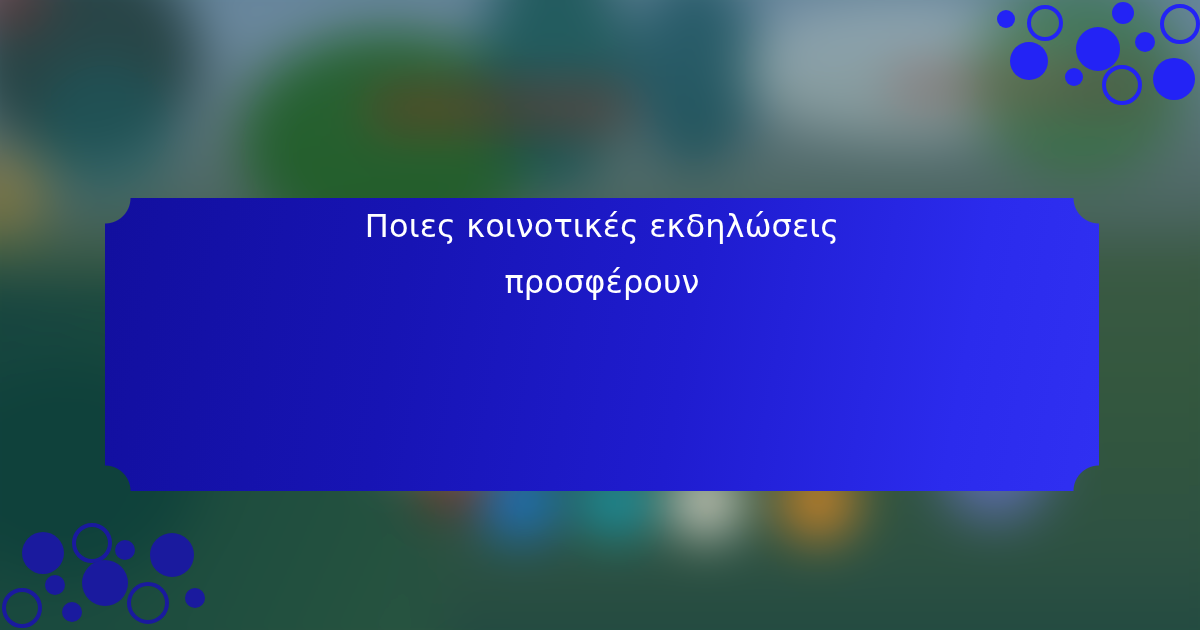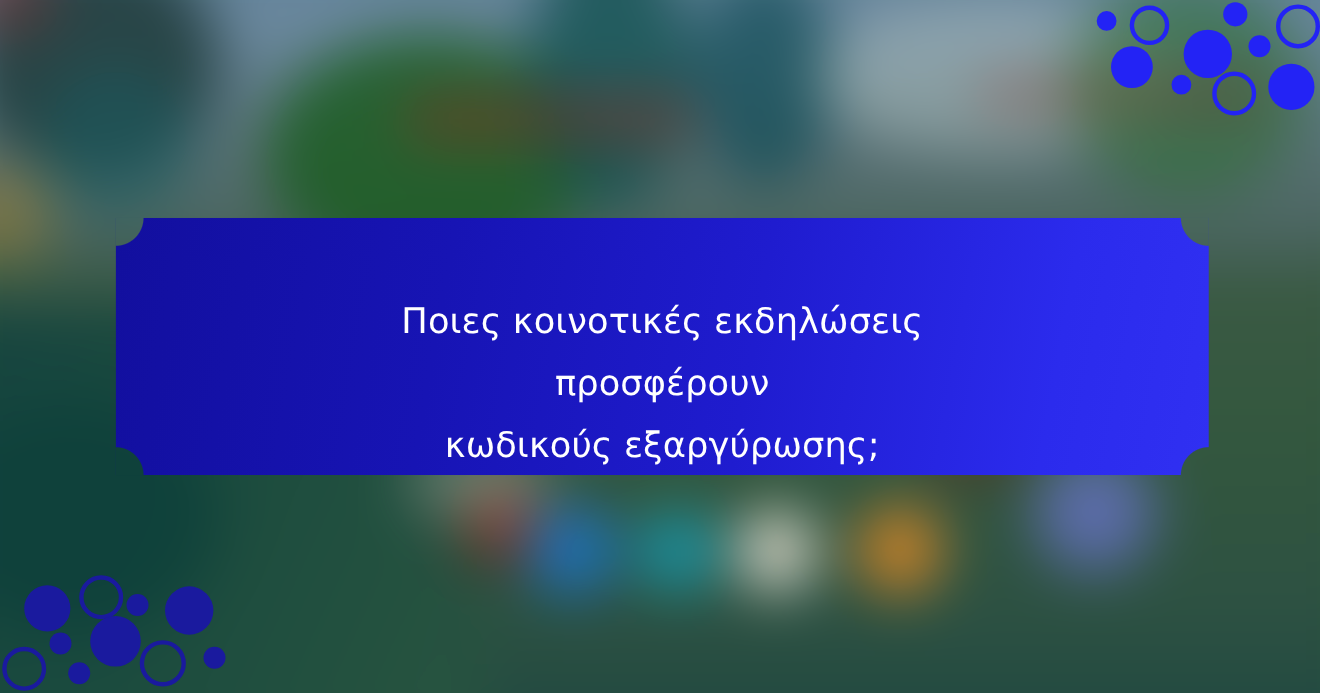--- a/index.html
+++ b/index.html
@@ -35,35 +35,35 @@
   }
   #bg-ground-left {
     position:absolute; left:0; bottom:0; width:38%; height:55%;
     background:linear-gradient(115deg,#17433f 0%,#1d4a3e 45%,#2b5440 100%);
   }
 
   
   #banner {
     position:absolute;
     left:105px; top:198px;
-    width:994px; height:234px;
+    width:994px; height:293px;
     background:linear-gradient(100deg,#120f9e 0%,#1714b4 30%,#1f1ccf 58%,#2b2bed 85%,#3030f2 100%);
     -webkit-mask-image:
       radial-gradient(circle 26px at 0 0,        transparent 0 25px, #000 26px),
       radial-gradient(circle 26px at 100% 0,     transparent 0 25px, #000 26px),
       radial-gradient(circle 26px at 0 100%,     transparent 0 25px, #000 26px),
       radial-gradient(circle 26px at 100% 100%,  transparent 0 25px, #000 26px);
     -webkit-mask-composite:source-in;
     mask-image:
       radial-gradient(circle 26px at 0 0,        transparent 0 25px, #000 26px),
       radial-gradient(circle 26px at 100% 0,     transparent 0 25px, #000 26px),
       radial-gradient(circle 26px at 0 100%,     transparent 0 25px, #000 26px),
       radial-gradient(circle 26px at 100% 100%,  transparent 0 25px, #000 26px);
     mask-composite:intersect;
-    display:flex; align-items:flex-end; justify-content:center;
+    display:flex; align-items:flex-start; justify-content:center;
   }
 
   #banner-text {
     color:#ffffff;
     font-family:"DejaVu Sans", sans-serif;
     font-size:32px;
     font-weight:400;
     line-height:1.75;
     text-align:center;
     letter-spacing:0.1px;
@@ -136,16 +136,16 @@
       <div class="dot fill-deep" style="left: 150px; top: 13px; width: 44px; height: 44px;"></div>
       <div class="dot fill-deep" style="left: 45px; top: 55px; width: 20px; height: 20px;"></div>
       <div class="dot fill-deep" style="left: 82px; top: 40px; width: 46px; height: 46px;"></div>
       <div class="dot ring-deep" style="left: 2px; top: 68px; width: 40px; height: 40px;"></div>
       <div class="dot ring-deep" style="left: 127px; top: 62px; width: 42px; height: 42px;"></div>
       <div class="dot fill-deep" style="left: 62px; top: 82px; width: 20px; height: 20px;"></div>
       <div class="dot fill-deep" style="left: 185px; top: 68px; width: 20px; height: 20px;"></div>
     </div>
 
   <div id="banner">
-    <div id="banner-text"><span>Ποιες κοινοτικές εκδηλώσεις προσφέρουν</span><br><span>κωδικούς εξαργύρωσης;</span></div>
+    <div id="banner-text"><span>Ποιες κοινοτικές εκδηλώσεις προσφέρουν</span><br></div>
   </div>
 
 </div>
 
 </body></html>

